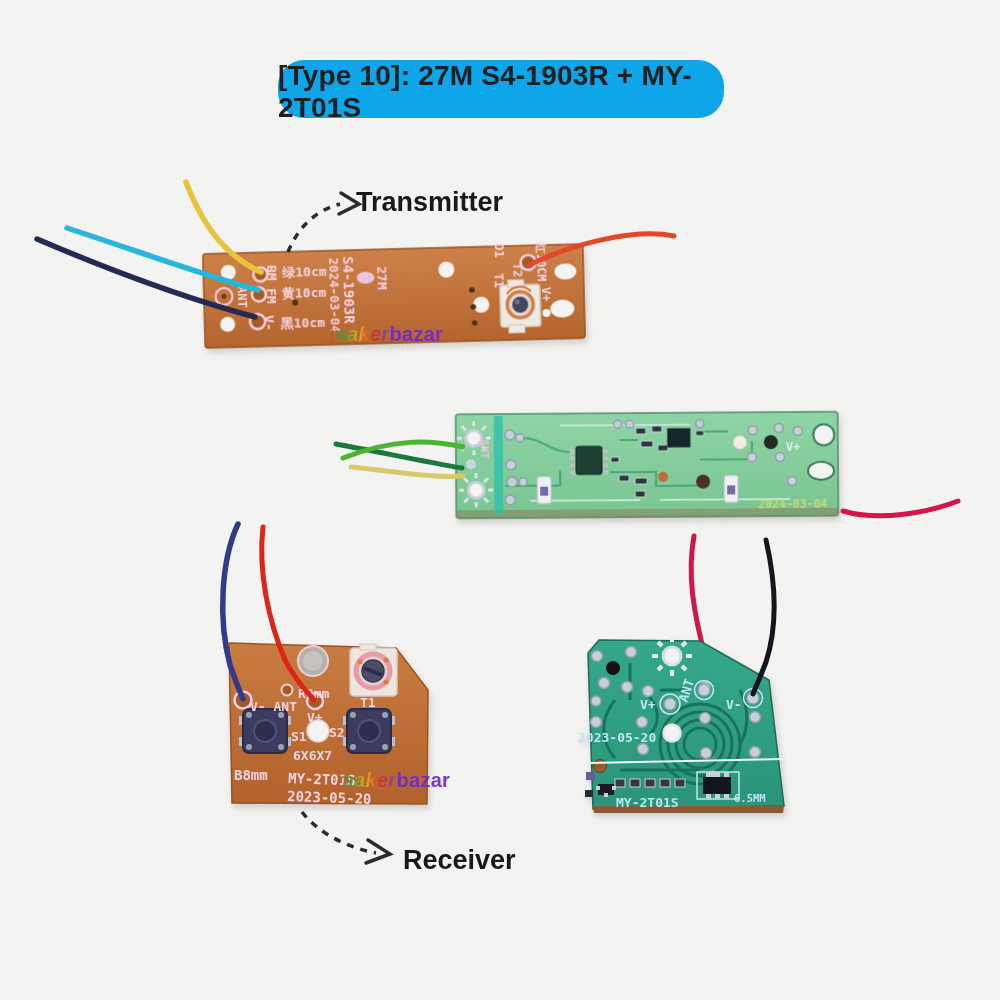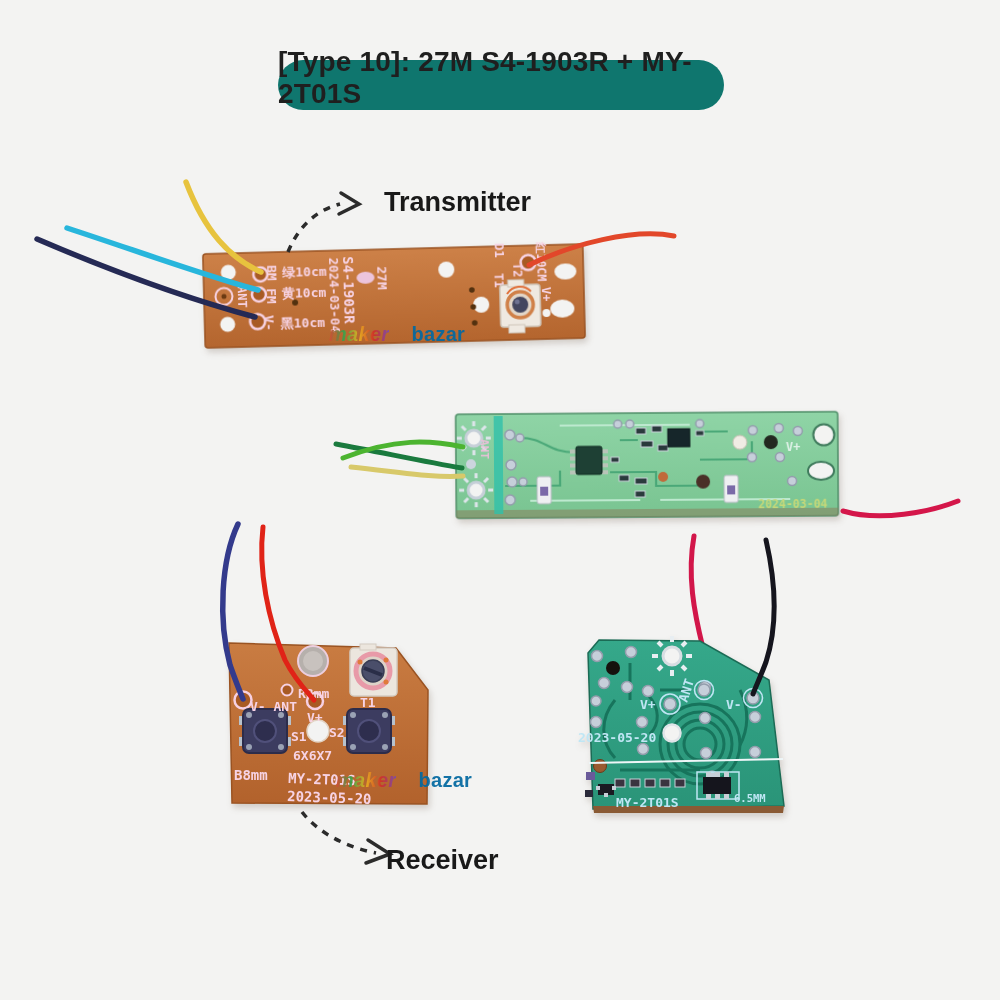--- a/index.html
+++ b/index.html
@@ -1,27 +1,27 @@
 <!DOCTYPE html>
 <html><head>
 <meta charset="utf-8">
 <style>
   html,body{margin:0;padding:0;background:#f3f3f2;}
   .stage{position:relative;width:1000px;height:1000px;background:#f3f3f2;overflow:hidden;
          font-family:"Liberation Sans", sans-serif;}
-  .title-badge{position:absolute;left:278px;top:60px;width:446px;height:50px;
-    background:#0f766e;border-radius:26px;display:flex;align-items:flex-end;justify-content:center;}
+  .title-badge{position:absolute;left:278px;top:60px;width:446px;height:58px;
+    background:#0ea5e9;border-radius:26px;display:flex;align-items:flex-start;justify-content:center;}
   .title-badge span{font-weight:bold;font-size:28px;color:#1f1f1f;letter-spacing:0.2px;}
   .annot{position:absolute;font-weight:bold;font-size:27px;color:#191919;}
-  #lbl-tx{left:384px;top:187px;}
-  #lbl-rx{left:386px;top:845px;text-align:center;}
+  #lbl-tx{left:356px;top:187px;}
+  #lbl-rx{left:403px;top:845px;text-align:center;}
   .wm{position:absolute;font-weight:bold;font-size:20px;letter-spacing:0.3px;opacity:0.93;}
   .wm .maker{background:linear-gradient(90deg,#d84a34,#3aa04a,#e8b020,#d03028,#7a4ab0);
     -webkit-background-clip:text;background-clip:text;color:transparent;font-style:italic;}
-  .wm .bazar{color:#0369a1;margin-left:22px;}
+  .wm .bazar{color:#6d28d9;}
   #wm-top{left:329px;top:323px;}
   #wm-bottom{left:336px;top:769px;}
   svg{position:absolute;left:0;top:0;}
   .board-shadow{filter:drop-shadow(2px 4px 3px rgba(90,70,50,0.22));}
   .silk{font-family:"DejaVu Sans Mono", monospace;font-weight:bold;fill:#f7d3e4;}
   .silkb{font-family:"DejaVu Sans Mono", monospace;font-weight:bold;fill:#bfe6f4;}
   .silkg{font-family:"DejaVu Sans Mono", monospace;font-weight:bold;}
   .blob{fill:#c6cfda;stroke:#939dac;stroke-width:1.5;}
 </style>
 </head>

